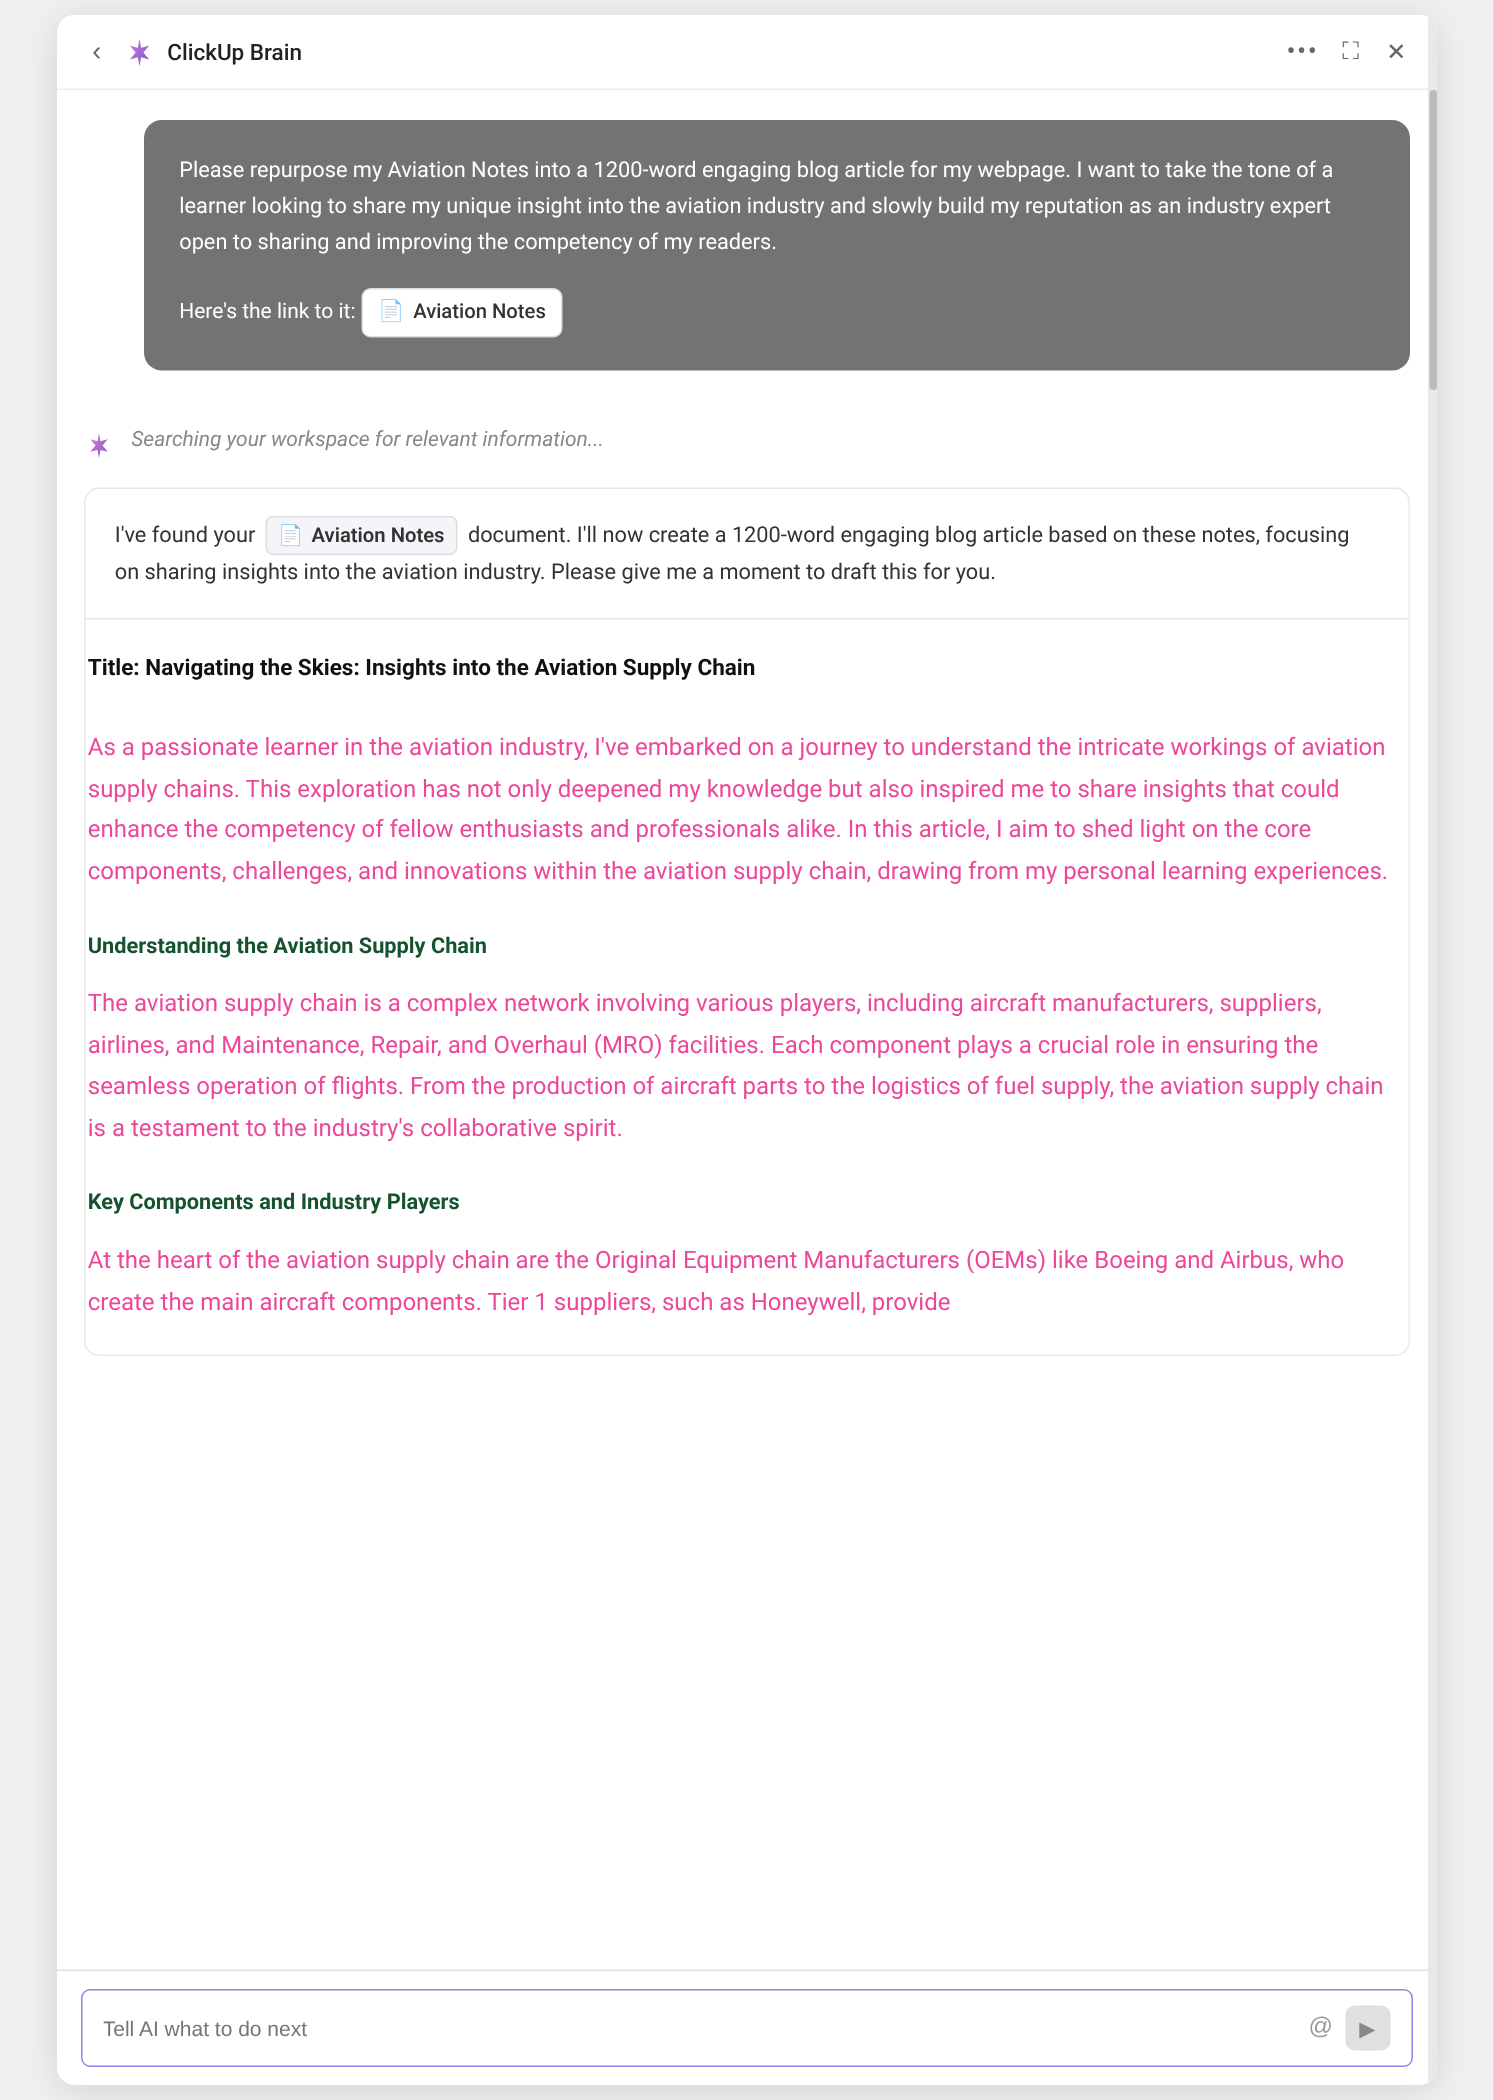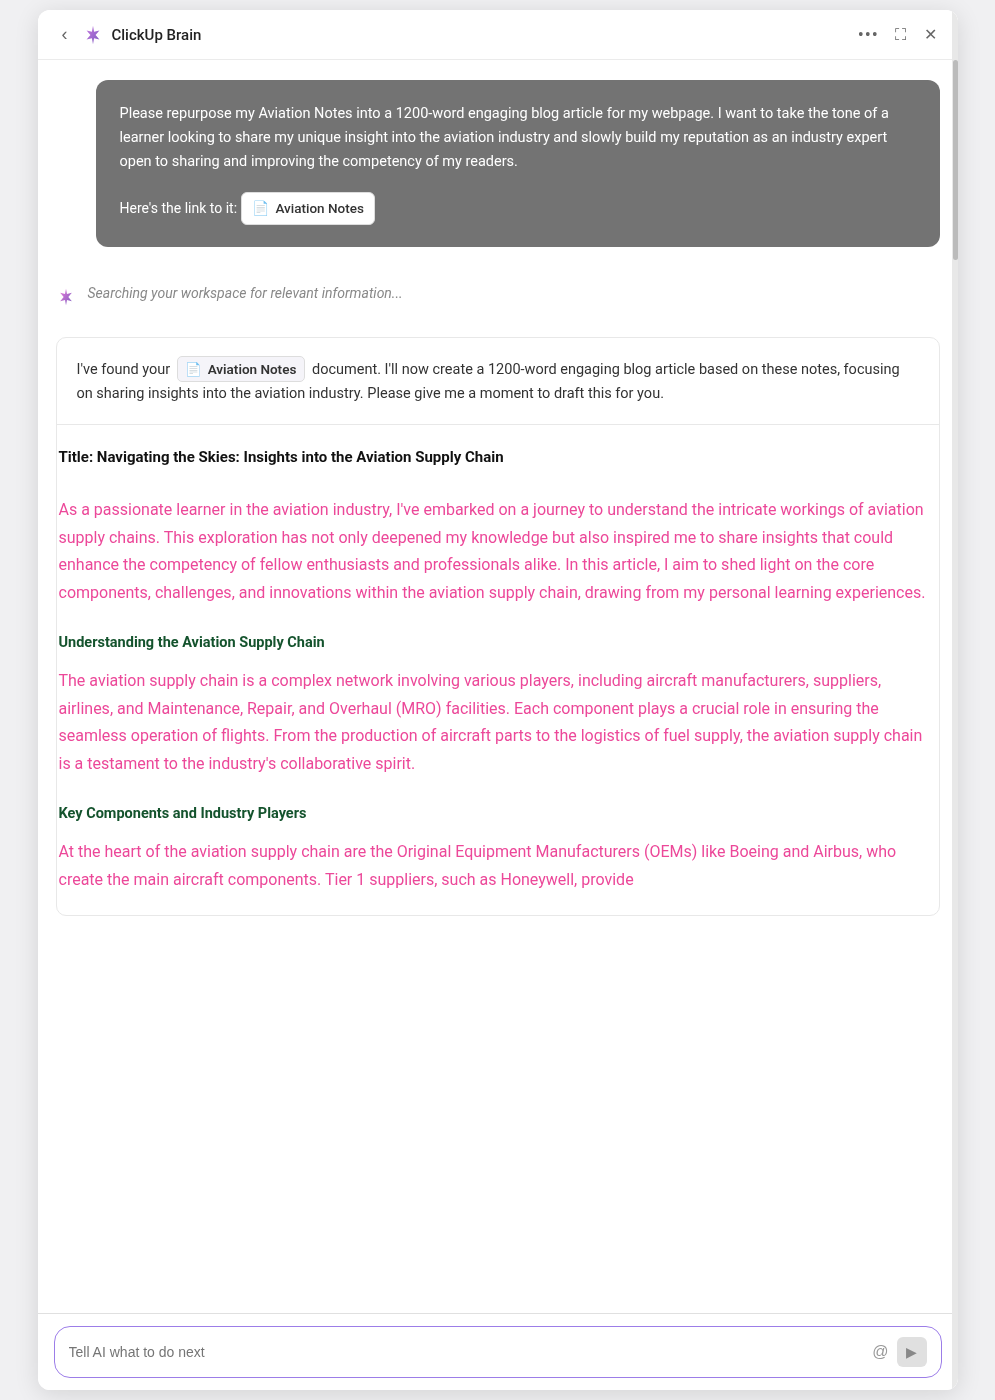--- a/index.html
+++ b/index.html
@@ -136,21 +136,21 @@
     }
 
     .doc-link-icon {
       font-size: 14px;
     }
 
     
     .ai-response {
       display: flex;
       flex-direction: column;
-      gap: 12px;
+      gap: 0;
     }
 
     .ai-header-row {
       display: flex;
       align-items: flex-start;
       gap: 12px;
       padding: 14px 0 14px 0;
     }
 
     .ai-sparkle {
@@ -231,21 +231,21 @@
       padding: 12px 16px;
       border-top: 1px solid #e0e0e0;
       background: #fff;
       flex-shrink: 0;
     }
 
     .input-wrapper {
       display: flex;
       align-items: center;
       border: 1.5px solid #9c7de8;
-      border-radius: 16px;
+      border-radius: 6px;
       padding: 10px 14px;
       gap: 8px;
       background: #fff;
     }
 
     .input-field {
       flex: 1;
       border: none;
       outline: none;
       font-size: 14px;

